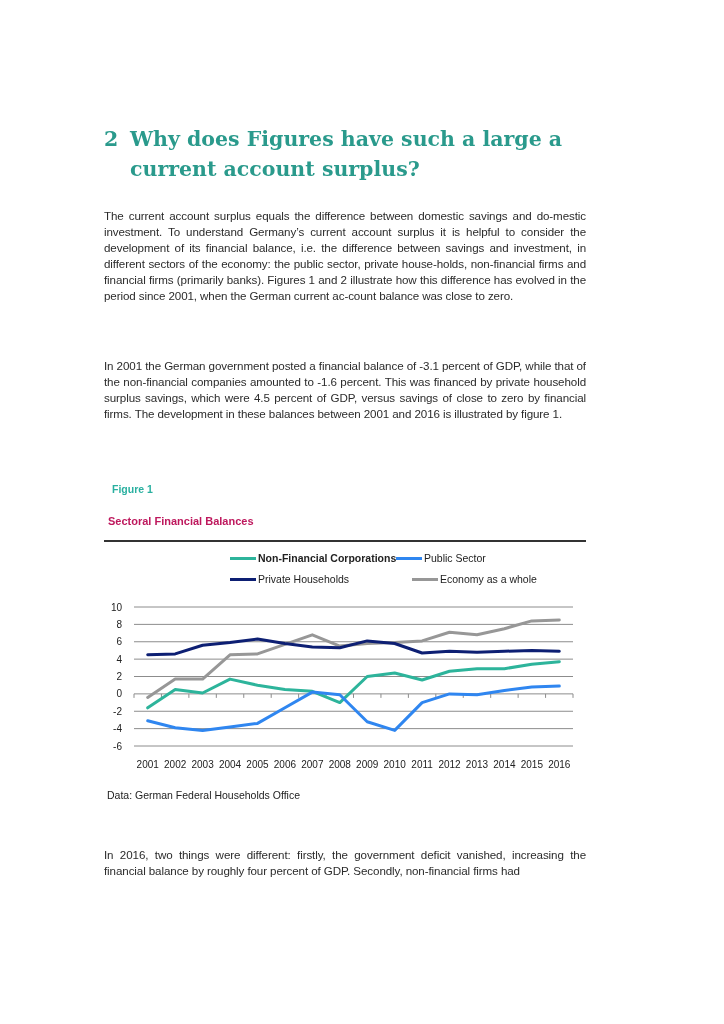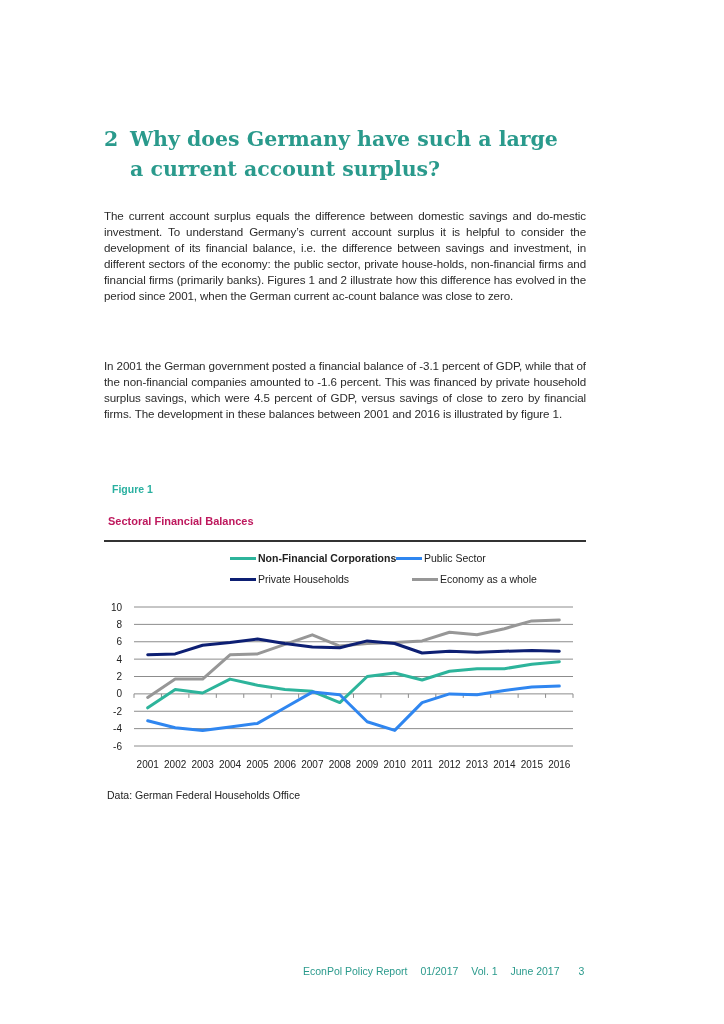--- a/index.html
+++ b/index.html
@@ -29,21 +29,21 @@
   .footer span { margin-right: 10px; }
   .footer .pg { margin-left: 6px; margin-right: 0; }
 </style>
 </head>
 <body>
 
 <div class="page">
 
   <div class="heading">
     <span class="num">2</span>
-    <span class="txt">Why does Germany have such a large a current account surplus?</span>
+    <span class="txt">Why does Figures have such a large a current account surplus?</span>
   </div>
 
   <p class="para p1" style="margin:0">The current account surplus equals the difference between domestic savings and do-mestic investment. To understand Germany’s current account surplus it is helpful to consider the development of its financial balance, i.e. the difference between savings and investment, in different sectors of the economy: the public sector, private house-holds, non-financial firms and financial firms (primarily banks). Figures 1 and 2 illustrate how this difference has evolved in the period since 2001, when the German current ac-count balance was close to zero.</p>
   <p class="para p2" style="margin:0">In 2001 the German government posted a financial balance of -3.1 percent of GDP, while that of the non-financial companies amounted to -1.6 percent. This was financed by private household surplus savings, which were 4.5 percent of GDP, versus savings of close to zero by financial firms. The development in these balances between 2001 and 2016 is illustrated by figure 1.</p>
 
   <div class="fig-label">Figure 1</div>
   <div class="fig-title">Sectoral Financial Balances</div>
   <div class="fig-rule"></div>
 
   <div class="legend">
@@ -120,21 +120,15 @@
         <text x="459.28125" y="172" text-anchor="middle" font-size="10" font-family="Liberation Sans, DejaVu Sans, sans-serif" fill="#222">2016</text>
         <polyline points="47.7,101.4 75.2,83.1 102.6,83.1 130.0,58.8 157.5,57.9 184.9,48.4 212.3,38.8 239.8,50.1 267.2,47.5 294.7,46.6 322.1,44.9 349.5,36.2 377.0,38.8 404.4,32.7 431.8,24.9 459.3,24.0" fill="none" stroke="#979797" stroke-width="3" stroke-linejoin="round" stroke-linecap="round"></polyline>
         <polyline points="47.7,58.8 75.2,57.9 102.6,49.2 130.0,46.6 157.5,43.1 184.9,47.5 212.3,51.0 239.8,51.8 267.2,44.9 294.7,47.5 322.1,57.0 349.5,55.3 377.0,56.2 404.4,55.3 431.8,54.4 459.3,55.3" fill="none" stroke="#0d1f73" stroke-width="3" stroke-linejoin="round" stroke-linecap="round"></polyline>
         <polyline points="47.7,111.8 75.2,93.5 102.6,97.0 130.0,83.1 157.5,89.2 184.9,93.5 212.3,95.3 239.8,106.6 267.2,80.5 294.7,77.0 322.1,84.0 349.5,75.3 377.0,72.7 404.4,72.7 431.8,68.3 459.3,65.7" fill="none" stroke="#2db49b" stroke-width="3" stroke-linejoin="round" stroke-linecap="round"></polyline>
         <polyline points="47.7,124.8 75.2,131.8 102.6,134.4 130.0,130.9 157.5,127.4 184.9,111.8 212.3,96.1 239.8,98.7 267.2,125.7 294.7,134.4 322.1,106.6 349.5,97.9 377.0,98.7 404.4,94.4 431.8,90.9 459.3,90.1" fill="none" stroke="#2f86f0" stroke-width="3" stroke-linejoin="round" stroke-linecap="round"></polyline>
       </svg>
   </div>
 
   <div class="source">Data: German Federal Households Office</div>
 
+  <p class="para p3" style="margin:0">In 2016, two things were different: firstly, the government deficit vanished, increasing the financial balance by roughly four percent of GDP. Secondly, non-financial firms had</p>
 
-  <div class="footer">
-    <span>EconPol Policy Report</span>
-    <span>01/2017</span>
-    <span>Vol. 1</span>
-    <span>June 2017</span>
-    <span class="pg">3</span>
-  </div>
 </div>
 
 </body></html>

